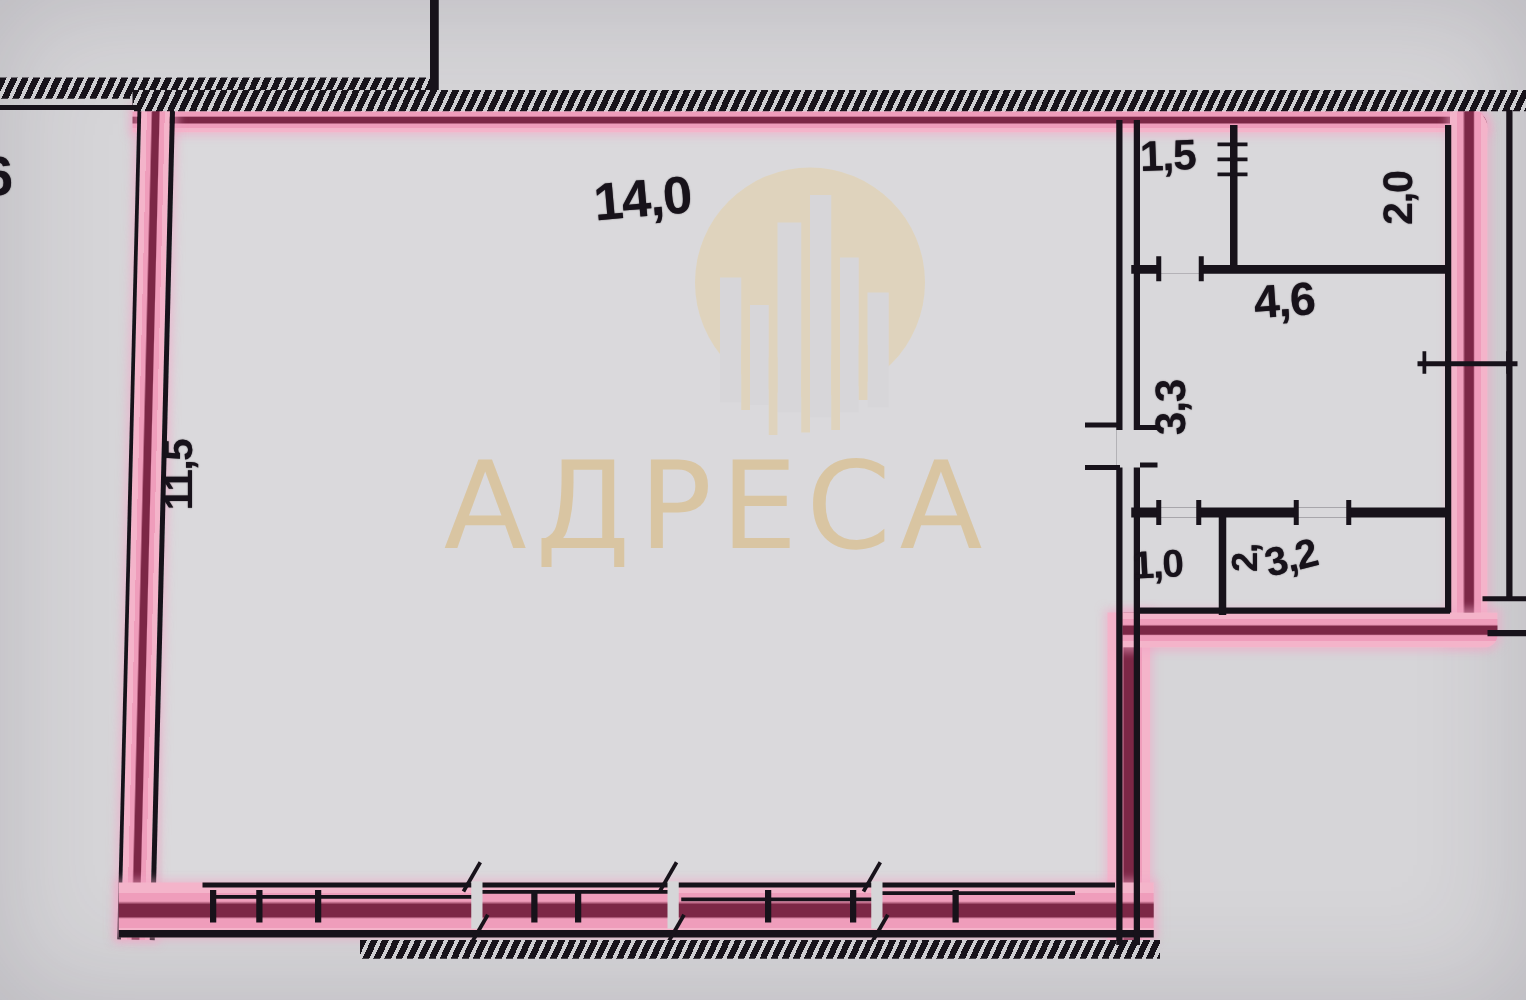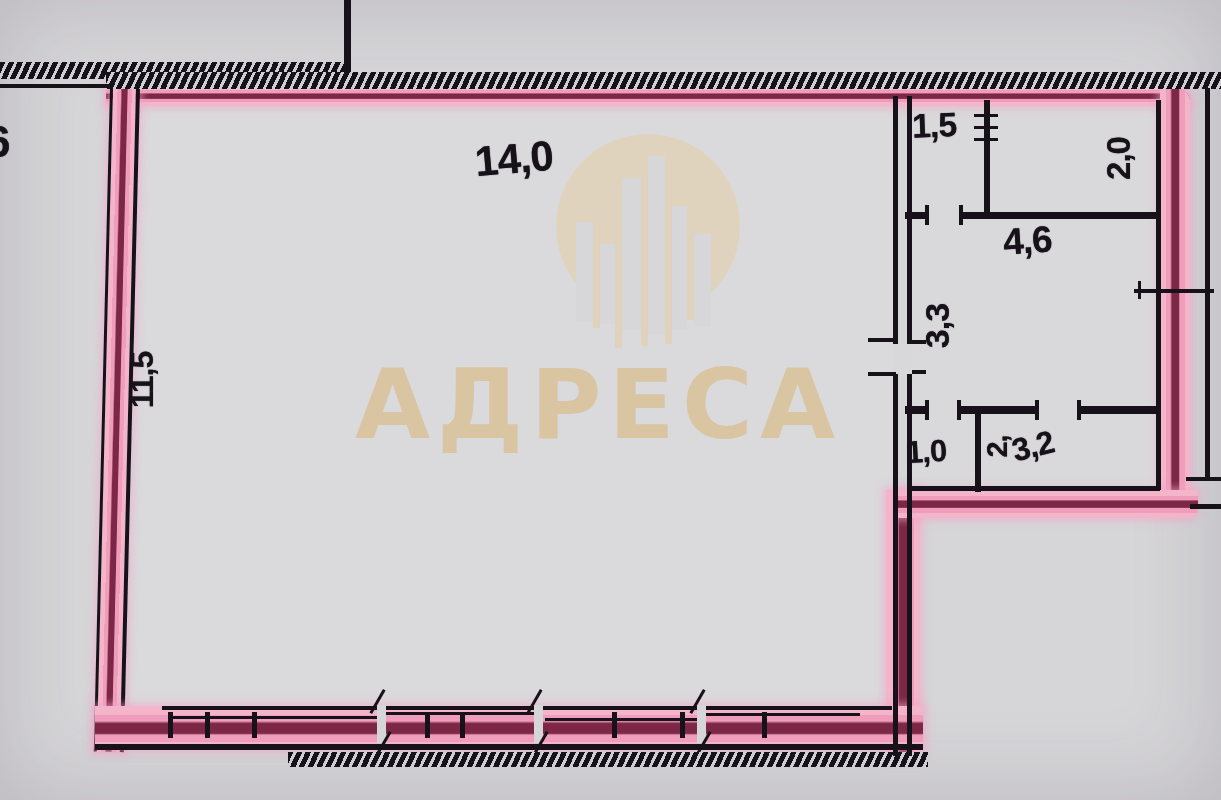--- a/index.html
+++ b/index.html
@@ -20,21 +20,21 @@
   .hatch{background:repeating-linear-gradient(115deg,var(--wall-ink) 0 5px,#cfced2 5px 8px)}
   
   .pinkH{background:linear-gradient(to bottom,#f4b4ca 0 20%,var(--highlight-pink) 20% 34%,var(--highlight-core) 40% 62%,var(--highlight-pink) 66% 82%,#f4b4ca 82% 100%);
     box-shadow:0 0 7px 3px rgba(242,166,198,.55)}
   .pinkV{background:linear-gradient(to right,#f4b4ca 0 20%,var(--highlight-pink) 20% 34%,var(--highlight-core) 40% 62%,var(--highlight-pink) 66% 82%,#f4b4ca 82% 100%);
     box-shadow:0 0 7px 3px rgba(242,166,198,.55)}
   .lbl{position:absolute;color:var(--wall-ink);font-weight:700;letter-spacing:-1px;
     text-shadow:0 0 1px rgba(20,15,20,.8);line-height:1}
   .vlab{display:flex;align-items:center;justify-content:center}
   .vlab>span{transform:rotate(-90deg);white-space:nowrap}
-  .wm-title{position:absolute;font-family:"DejaVu Sans",sans-serif;font-weight:700;
+  .wm-title{position:absolute;font-family:"DejaVu Sans",sans-serif;font-weight:400;
     color:var(--watermark-gold);opacity:.5;letter-spacing:7px}
   .wm-sub{position:absolute;font-family:"DejaVu Sans",sans-serif;font-weight:700;
     color:var(--watermark-gold-soft);opacity:.55;letter-spacing:5px}
   .brk{position:absolute;width:18px;height:66px}
   .brk .gap{position:absolute;left:5px;top:15px;width:9px;height:38px;background:var(--background)}
   .brk .s1,.brk .s2{position:absolute;width:3px;height:27px;background:var(--wall-ink);transform:rotate(30deg)}
   .brk .s1{left:4px;top:-2px}.brk .s2{left:10px;top:40px}
   .z1{z-index:1}.z2{z-index:2}.z3{z-index:3}.z4{z-index:4}.z5{z-index:5}
 </style>
 </head>

